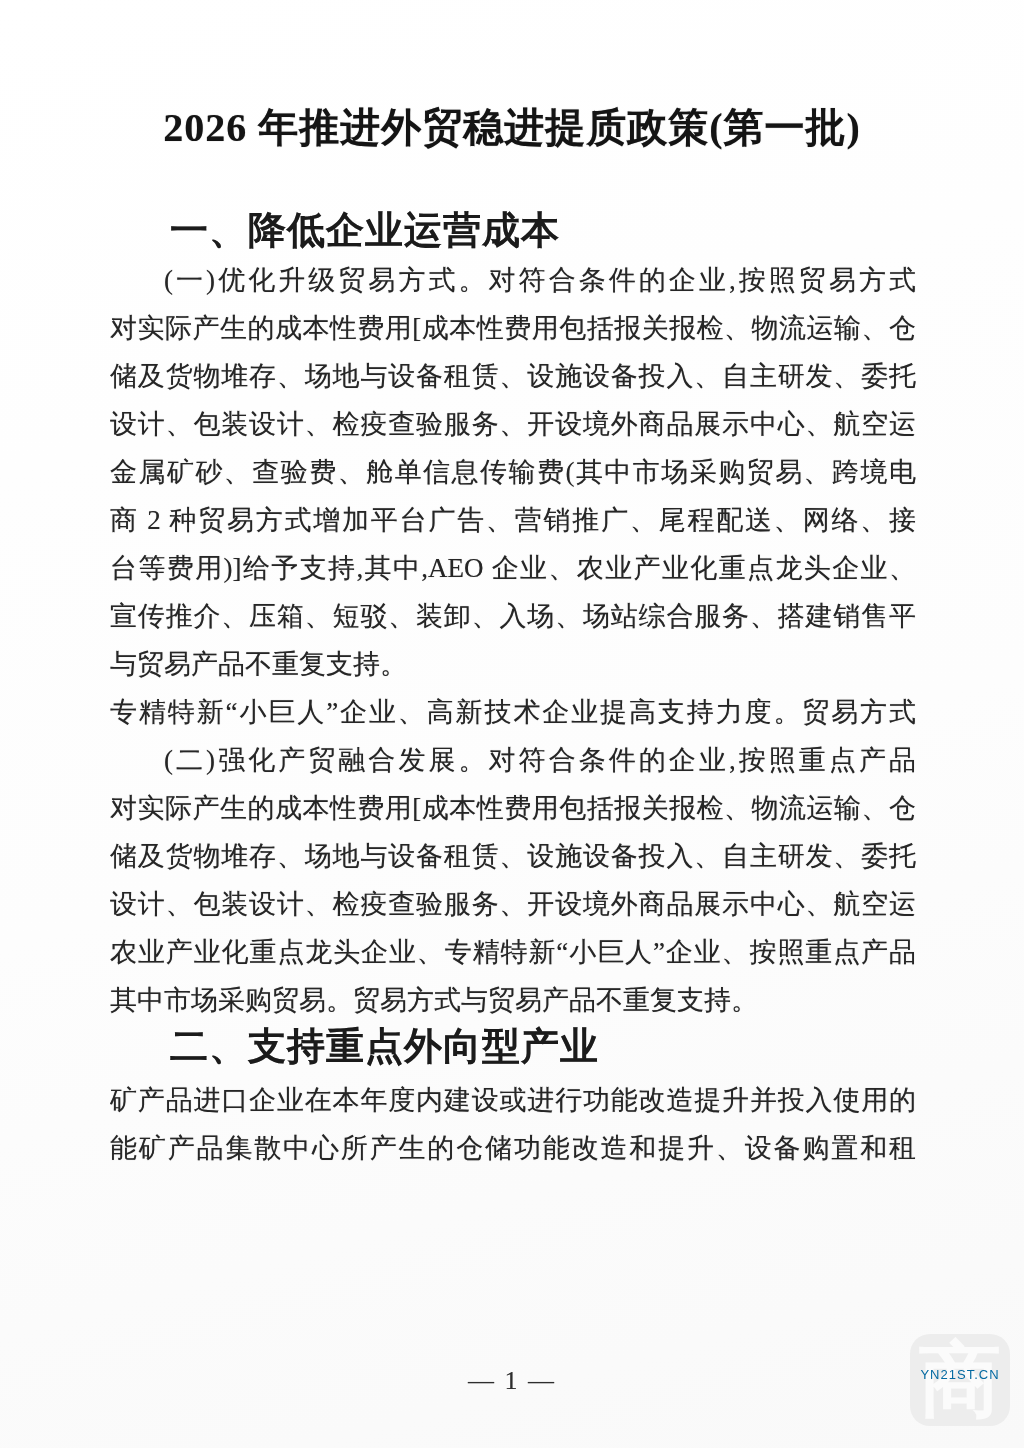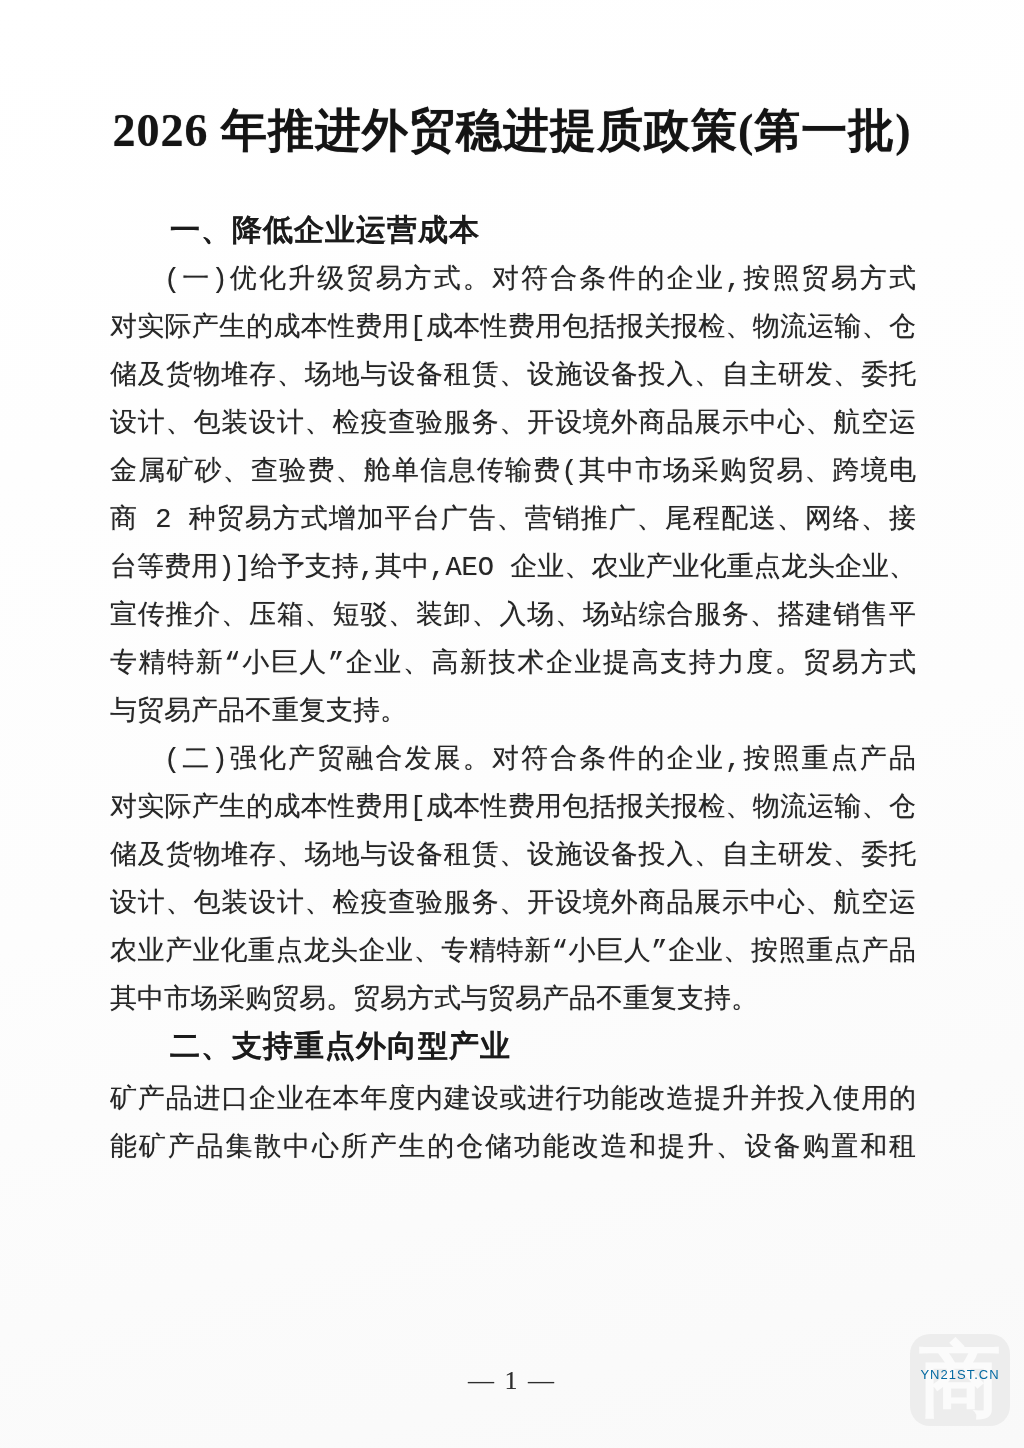--- a/index.html
+++ b/index.html
@@ -16,37 +16,37 @@
     font-family: "Liberation Serif", "DejaVu Serif", serif;
     color: #262626;
   }
   .title {
     position: absolute;
     top: 100px;
     left: 0;
     width: 100%;
     margin: 0;
     text-align: center;
-    font-size: 46px;
+    font-size: 40px;
     font-weight: 700;
     color: #141414;
     letter-spacing: 1px;
     text-shadow: 0 0 0.8px rgba(20,20,20,0.55);
     font-family: "Liberation Serif", "DejaVu Serif", serif;
   }
   .content {
     position: absolute;
     left: 110px;
     width: 806px;
     top: 0;
   }
   .heading {
     margin: 0;
     font-family: "Liberation Sans", "DejaVu Sans", sans-serif;
-    font-size: 30px;
+    font-size: 38px;
     font-weight: 700;
     color: #1b1b1b;
     line-height: 44px;
     height: 44px;
     padding-left: 60px;
     letter-spacing: 1px;
     text-shadow: 0 0 0.5px rgba(20,20,20,0.5);
   }
   .heading-1 { margin-top: 208px; }
   .heading-2 { }
@@ -56,21 +56,20 @@
   .line {
     font-size: 27px;
     line-height: 48px;
     height: 48px;
     white-space: nowrap;
     text-shadow: 0 0 0.7px rgba(45,45,45,0.5);
     text-align: justify;
     text-align-last: justify;
     white-space: normal;
     overflow: hidden;
-    font-family: Liberation Mono, monospace;
   }
   .line.first { text-indent: 2em; }
   .line.last  { text-align-last: left; }
   .footer {
     position: absolute;
     bottom: 52px;
     left: 0;
     width: 100%;
     text-align: center;
     font-size: 26px;
@@ -123,22 +122,22 @@
 
     <div class="para para-1">
       <div class="line first">(一)优化升级贸易方式。对符合条件的企业,按照贸易方式</div>
       <div class="line">对实际产生的成本性费用[成本性费用包括报关报检、物流运输、仓</div>
       <div class="line">储及货物堆存、场地与设备租赁、设施设备投入、自主研发、委托</div>
       <div class="line">设计、包装设计、检疫查验服务、开设境外商品展示中心、航空运</div>
       <div class="line">金属矿砂、查验费、舱单信息传输费(其中市场采购贸易、跨境电</div>
       <div class="line">商 2 种贸易方式增加平台广告、营销推广、尾程配送、网络、接口、</div>
       <div class="line">台等费用)]给予支持,其中,AEO 企业、农业产业化重点龙头企业、</div>
       <div class="line">宣传推介、压箱、短驳、装卸、入场、场站综合服务、搭建销售平</div>
+      <div class="line last">与贸易产品不重复支持。</div>
       <div class="line">专精特新“小巨人”企业、高新技术企业提高支持力度。贸易方式</div>
-      <div class="line last">与贸易产品不重复支持。</div>
     </div>
 
     <div class="para">
       <div class="line first">(二)强化产贸融合发展。对符合条件的企业,按照重点产品</div>
       <div class="line">对实际产生的成本性费用[成本性费用包括报关报检、物流运输、仓</div>
       <div class="line">储及货物堆存、场地与设备租赁、设施设备投入、自主研发、委托</div>
       <div class="line">设计、包装设计、检疫查验服务、开设境外商品展示中心、航空运</div>
       <div class="line">农业产业化重点龙头企业、专精特新“小巨人”企业、按照重点产品</div>
       <div class="line last">其中市场采购贸易。贸易方式与贸易产品不重复支持。</div>
     </div>

